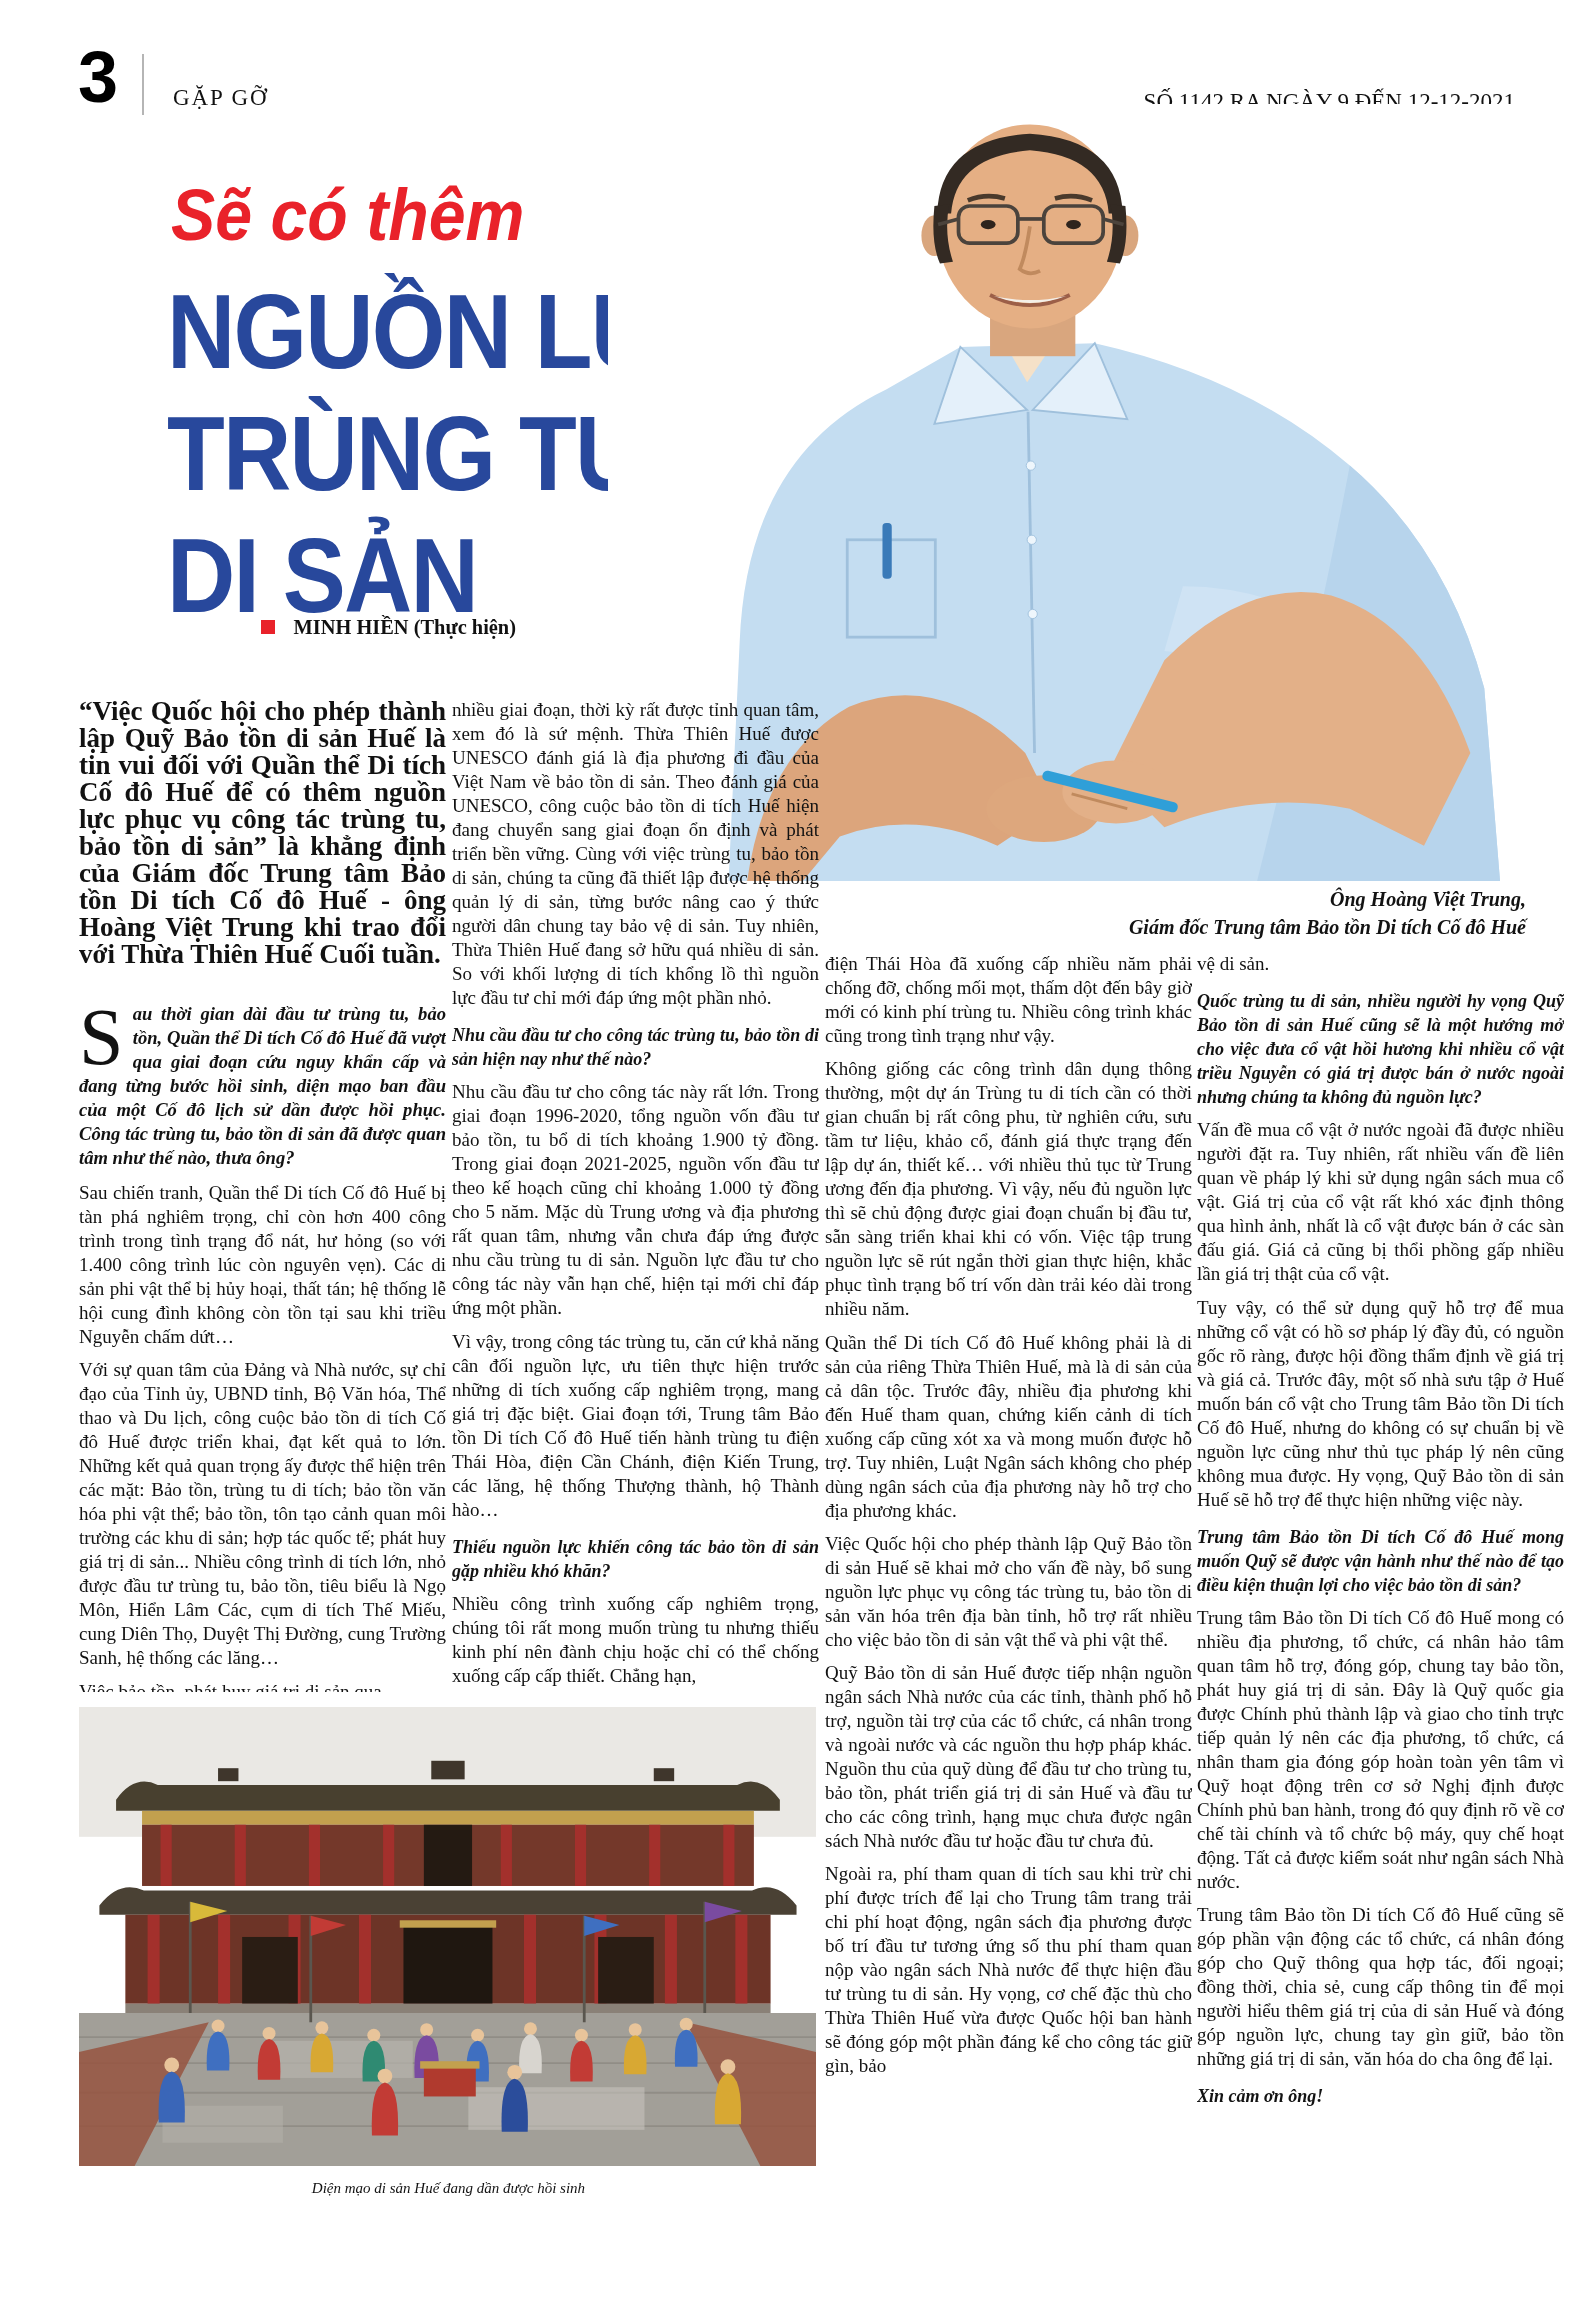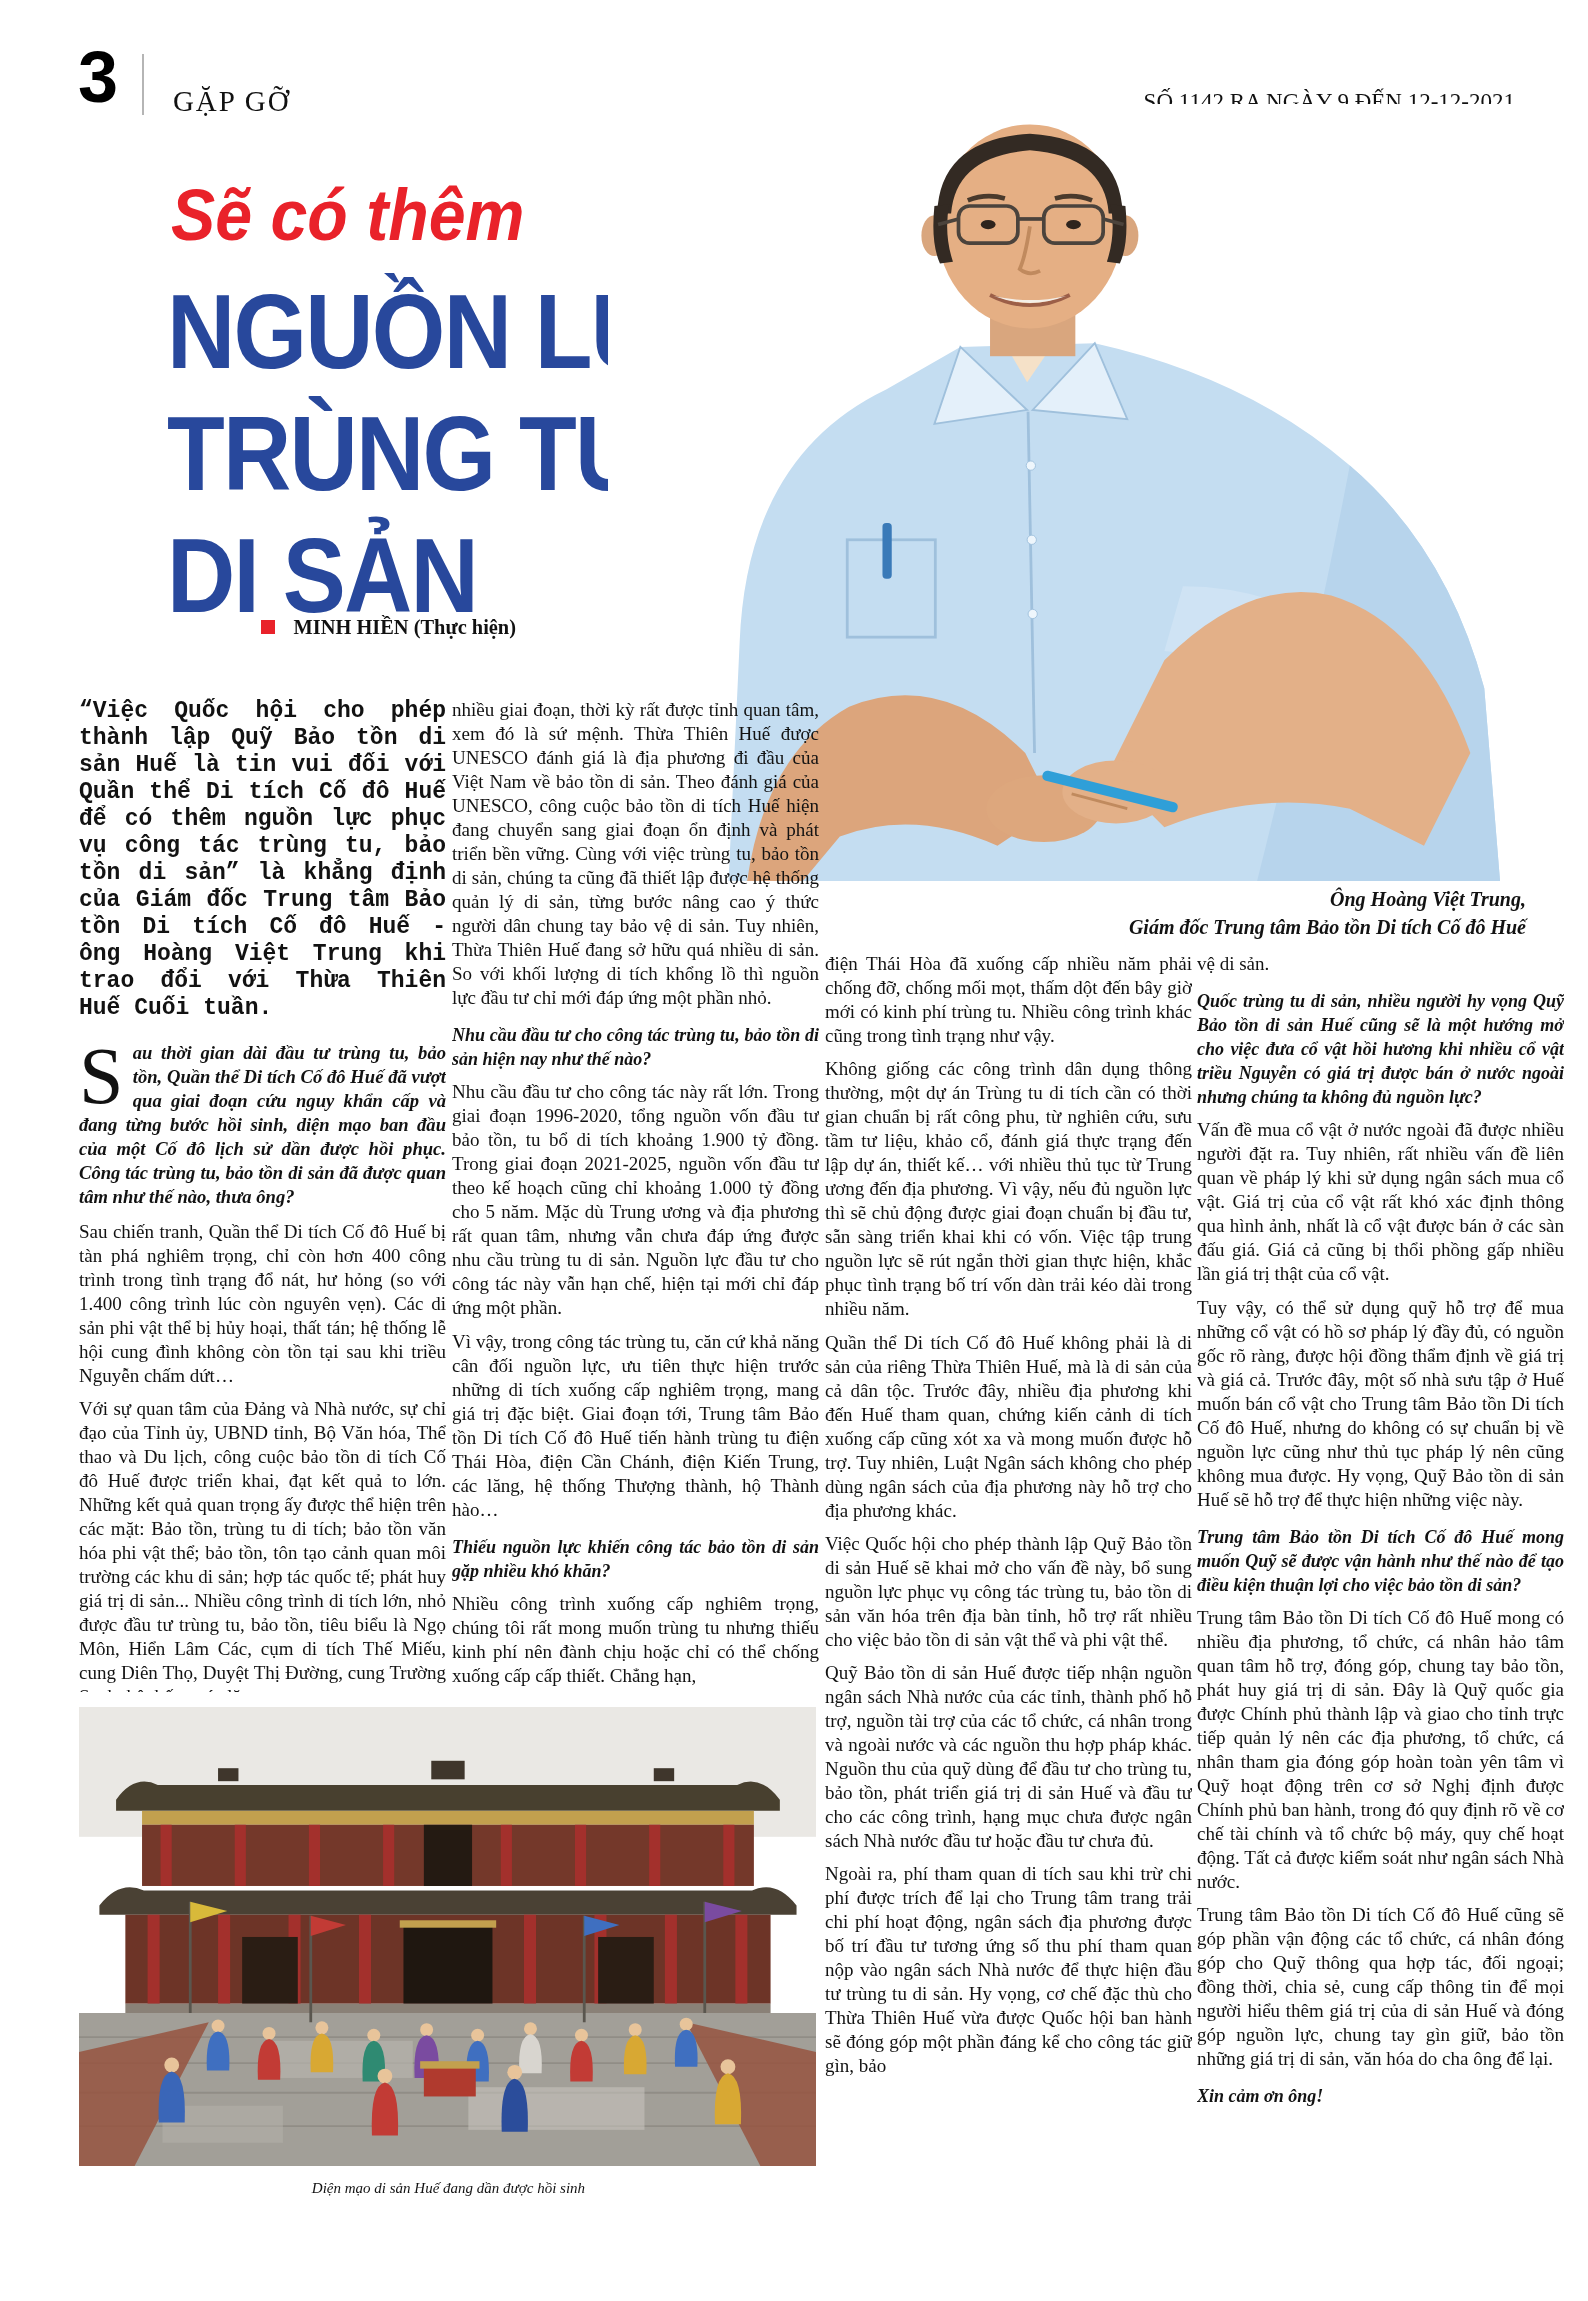--- a/index.html
+++ b/index.html
@@ -3,21 +3,21 @@
 <meta charset="utf-8">
 <style>
   html,body{margin:0;padding:0;background:#ffffff;}
   .page{position:relative;width:1589px;height:2301px;background:#fff;overflow:hidden;
         font-family:"Liberation Serif",serif;color:#121212;}
 
   
   .pagenum{position:absolute;left:78px;top:41px;font-family:"Liberation Sans",sans-serif;
            font-weight:bold;font-size:72px;line-height:1;color:#000;}
   .hdr-div{position:absolute;left:142px;top:54px;width:1.9px;height:61px;background:#b5b5b5;}
-  .section{position:absolute;left:173px;top:85px;font-size:29px;letter-spacing:1.9px;color:#111;}
+  .section{position:absolute;left:173px;top:85px;font-size:23px;letter-spacing:1.9px;color:#111;}
   .issue{position:absolute;right:74px;top:89px;font-size:23px;color:#111;}
 
   
   .kicker{position:absolute;left:171px;top:174px;color:#e9222a;white-space:nowrap;
           font-family:"Liberation Sans",sans-serif;font-style:italic;font-weight:bold;
           font-size:72px;transform:scaleX(.92);transform-origin:left top;}
   .headline{position:absolute;left:167px;top:258px;color:#28489c;white-space:nowrap;
             font-family:"Liberation Sans",sans-serif;font-weight:bold;font-size:105px;
             line-height:122px;letter-spacing:-1.9px;transform:scaleX(.9);transform-origin:left top;
             padding-top:13px;}
@@ -37,21 +37,21 @@
 
   
   .col{position:absolute;width:367px;text-align:justify;overflow:hidden;}
   #col1{left:79px; top:698px; height:994px;}
   #col2{left:452px;top:698px; height:1000px;}
   #col3{left:825px;top:952px;height:1221px;}
   #col4{left:1197px;top:952px;height:1317px;}
 
   .col p{margin:0 0 9.3px;}
   .col p.body{font-size:19px;line-height:24px;font-family:Liberation Serif, serif;}
-  .col p.lead{font-size:23px;line-height:27px;font-weight:bold;margin-bottom:19px;font-family:Liberation Mono, monospace;}
+  .col p.lead{font-size:27px;line-height:27px;font-weight:bold;margin-bottom:34px;}
   .col p.dropcap{font-size:18.6px;line-height:24px;font-weight:bold;font-style:italic;margin-bottom:11px;}
   .col p.question{font-size:18px;line-height:24px;font-weight:bold;font-style:italic;margin:13px 0 9.3px;}
   .dc{float:left;font-size:80px;line-height:63px;padding:3.7px 9.3px 0 0;
       font-style:normal;font-weight:normal;font-family:"Liberation Serif",serif;}
 </style>
 </head>
 <body>
 
 <div class="page">
 

